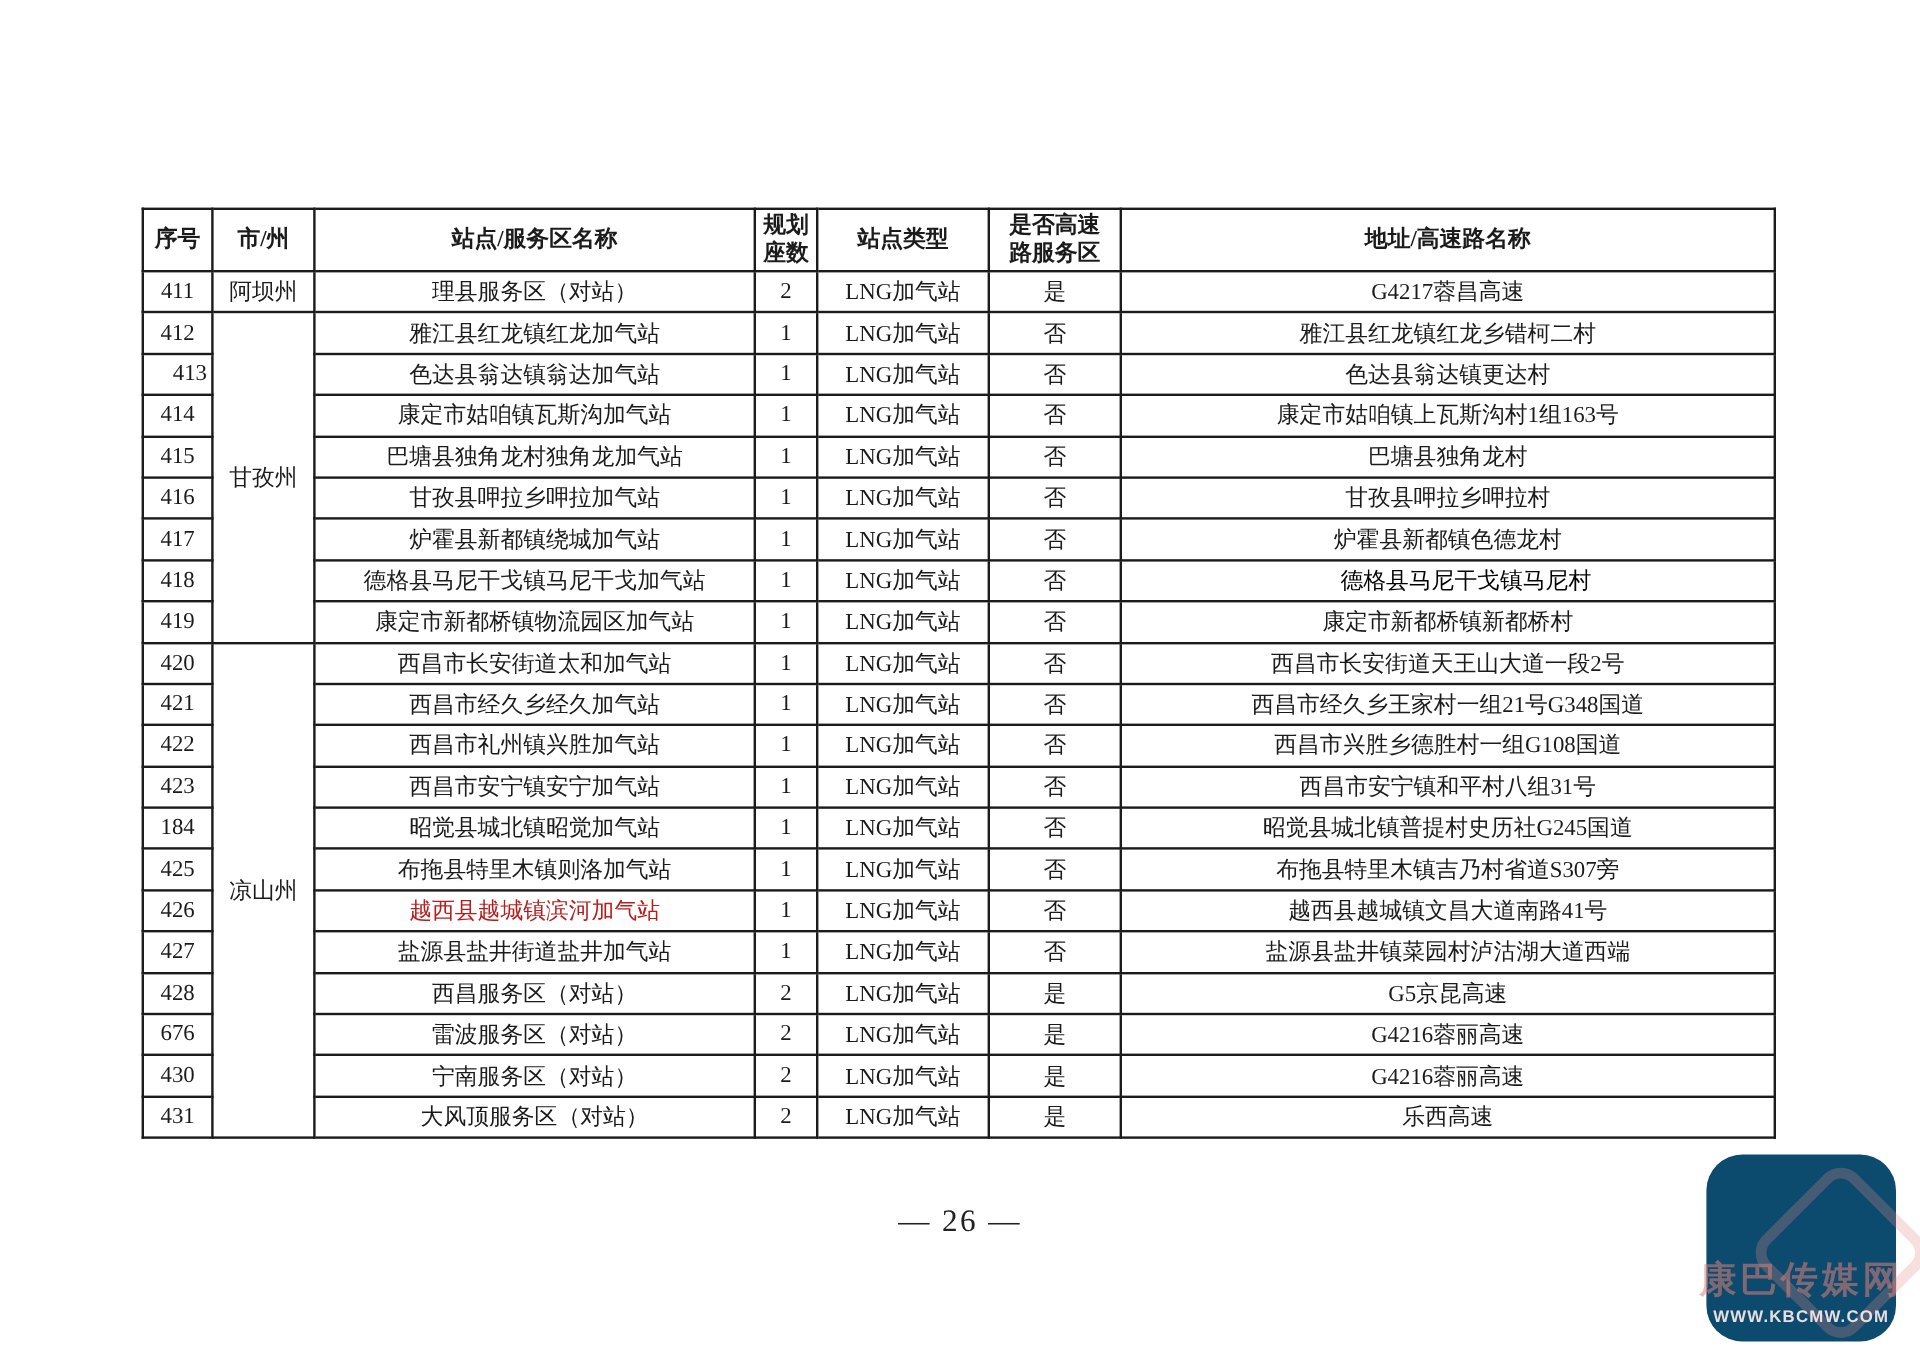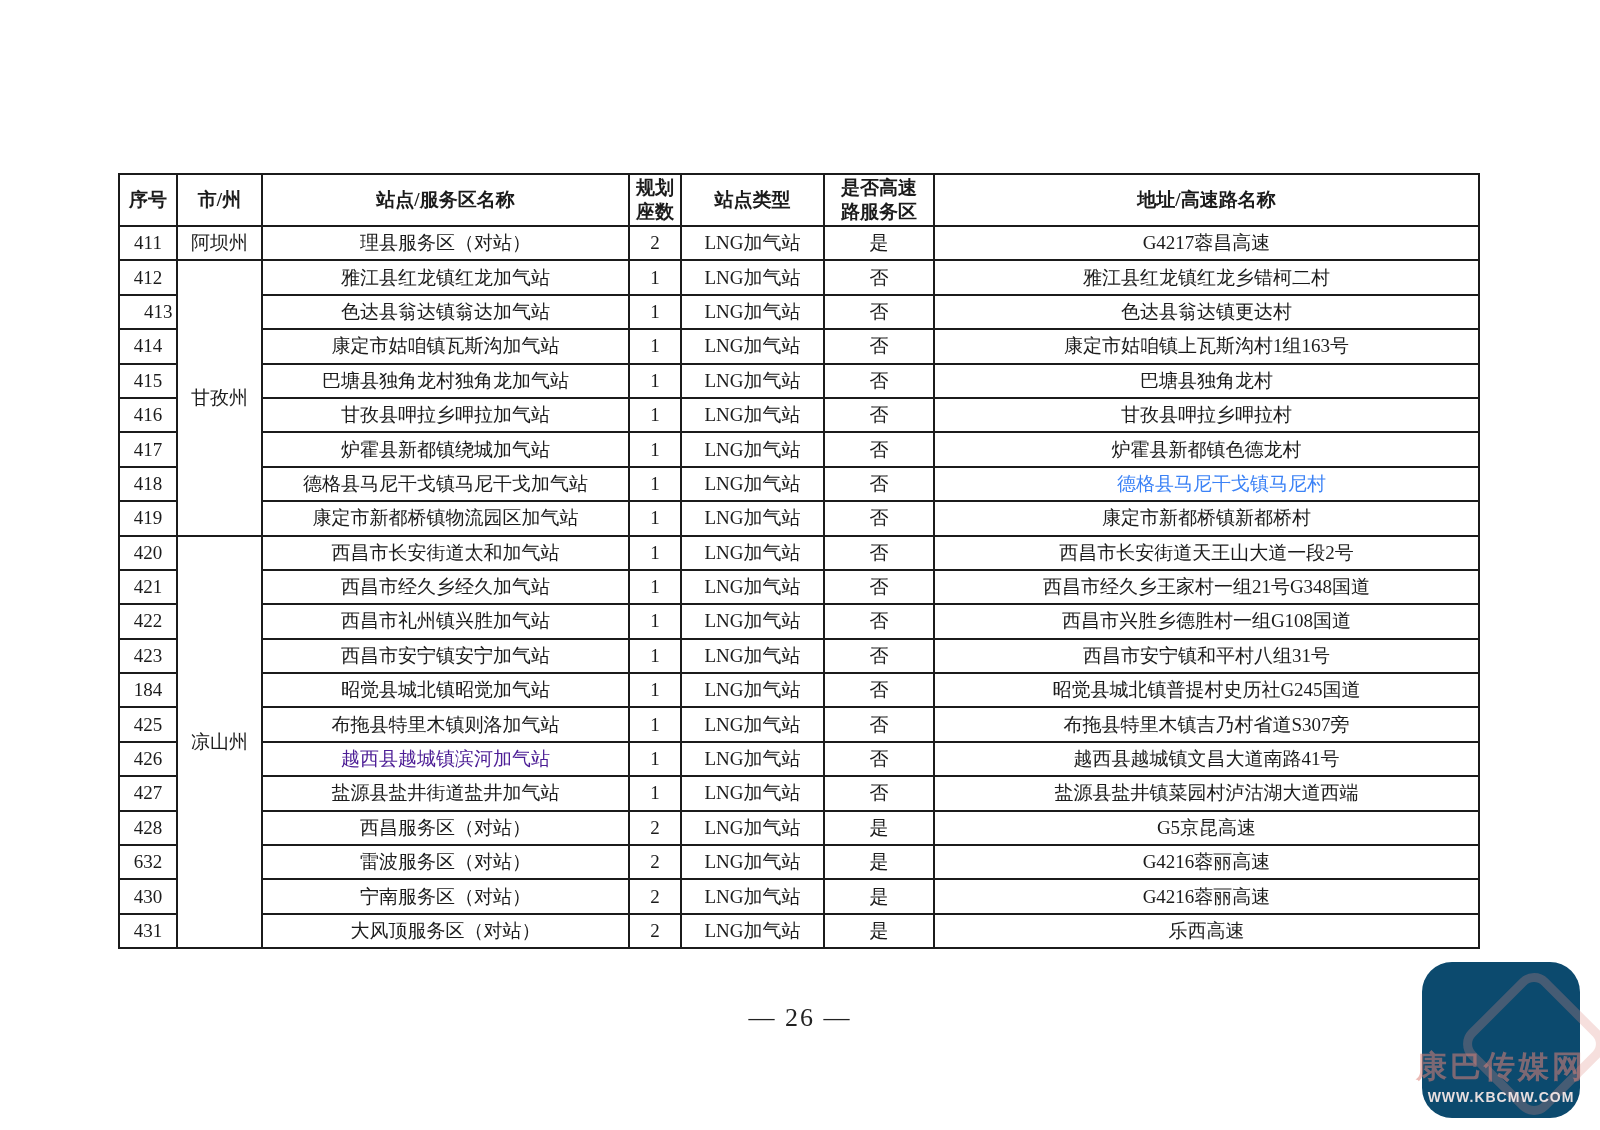--- a/index.html
+++ b/index.html
@@ -152,21 +152,21 @@
           <td style="border-color: rgb(27, 27, 27); color: rgb(27, 27, 27);">LNG加气站</td>
           <td style="border-color: rgb(27, 27, 27); color: rgb(27, 27, 27);">否</td>
           <td style="border-color: rgb(27, 27, 27); color: rgb(27, 27, 27);">炉霍县新都镇色德龙村</td>
         </tr>
         <tr>
           <td style="border-color: rgb(27, 27, 27); color: rgb(27, 27, 27);">418</td>
           <td style="border-color: rgb(27, 27, 27); color: rgb(27, 27, 27);">德格县马尼干戈镇马尼干戈加气站</td>
           <td style="border-color: rgb(27, 27, 27); color: rgb(27, 27, 27);">1</td>
           <td style="border-color: rgb(27, 27, 27); color: rgb(27, 27, 27);">LNG加气站</td>
           <td style="border-color: rgb(27, 27, 27); color: rgb(27, 27, 27);">否</td>
-          <td style="border-color: rgb(27, 27, 27); color: #3b82f6; padding-left: 34px;">德格县马尼干戈镇马尼村</td>
+          <td style="border-color: rgb(27, 27, 27); color: #000000; padding-left: 34px;">德格县马尼干戈镇马尼村</td>
         </tr>
         <tr>
           <td style="border-color: rgb(27, 27, 27); color: rgb(27, 27, 27);">419</td>
           <td style="border-color: rgb(27, 27, 27); color: rgb(27, 27, 27);">康定市新都桥镇物流园区加气站</td>
           <td style="border-color: rgb(27, 27, 27); color: rgb(27, 27, 27);">1</td>
           <td style="border-color: rgb(27, 27, 27); color: rgb(27, 27, 27);">LNG加气站</td>
           <td style="border-color: rgb(27, 27, 27); color: rgb(27, 27, 27);">否</td>
           <td style="border-color: rgb(27, 27, 27); color: rgb(27, 27, 27);">康定市新都桥镇新都桥村</td>
         </tr>
         <tr>
@@ -213,21 +213,21 @@
         <tr>
           <td style="border-color: rgb(27, 27, 27); color: rgb(27, 27, 27);">425</td>
           <td style="border-color: rgb(27, 27, 27); color: rgb(27, 27, 27);">布拖县特里木镇则洛加气站</td>
           <td style="border-color: rgb(27, 27, 27); color: rgb(27, 27, 27);">1</td>
           <td style="border-color: rgb(27, 27, 27); color: rgb(27, 27, 27);">LNG加气站</td>
           <td style="border-color: rgb(27, 27, 27); color: rgb(27, 27, 27);">否</td>
           <td style="border-color: rgb(27, 27, 27); color: rgb(27, 27, 27);">布拖县特里木镇吉乃村省道S307旁</td>
         </tr>
         <tr>
           <td style="border-color: rgb(27, 27, 27); color: rgb(27, 27, 27);">426</td>
-          <td style="border-color: rgb(27, 27, 27); color: #4c1d95;">越西县越城镇滨河加气站</td>
+          <td style="border-color: rgb(27, 27, 27); color: #b91c1c;">越西县越城镇滨河加气站</td>
           <td style="border-color: rgb(27, 27, 27); color: rgb(27, 27, 27);">1</td>
           <td style="border-color: rgb(27, 27, 27); color: rgb(27, 27, 27);">LNG加气站</td>
           <td style="border-color: rgb(27, 27, 27); color: rgb(27, 27, 27);">否</td>
           <td style="border-color: rgb(27, 27, 27); color: rgb(27, 27, 27);">越西县越城镇文昌大道南路41号</td>
         </tr>
         <tr>
           <td style="border-color: rgb(27, 27, 27); color: rgb(27, 27, 27);">427</td>
           <td style="border-color: rgb(27, 27, 27); color: rgb(27, 27, 27);">盐源县盐井街道盐井加气站</td>
           <td style="border-color: rgb(27, 27, 27); color: rgb(27, 27, 27);">1</td>
           <td style="border-color: rgb(27, 27, 27); color: rgb(27, 27, 27);">LNG加气站</td>
@@ -236,21 +236,21 @@
         </tr>
         <tr>
           <td style="border-color: rgb(27, 27, 27); color: rgb(27, 27, 27);">428</td>
           <td style="border-color: rgb(27, 27, 27); color: rgb(27, 27, 27);">西昌服务区（对站）</td>
           <td style="border-color: rgb(27, 27, 27); color: rgb(27, 27, 27);">2</td>
           <td style="border-color: rgb(27, 27, 27); color: rgb(27, 27, 27);">LNG加气站</td>
           <td style="border-color: rgb(27, 27, 27); color: rgb(27, 27, 27);">是</td>
           <td style="border-color: rgb(27, 27, 27); color: rgb(27, 27, 27);">G5京昆高速</td>
         </tr>
         <tr>
-          <td style="border-color: rgb(27, 27, 27); color: rgb(27, 27, 27);">632</td>
+          <td style="border-color: rgb(27, 27, 27); color: rgb(27, 27, 27);">676</td>
           <td style="border-color: rgb(27, 27, 27); color: rgb(27, 27, 27);">雷波服务区（对站）</td>
           <td style="border-color: rgb(27, 27, 27); color: rgb(27, 27, 27);">2</td>
           <td style="border-color: rgb(27, 27, 27); color: rgb(27, 27, 27);">LNG加气站</td>
           <td style="border-color: rgb(27, 27, 27); color: rgb(27, 27, 27);">是</td>
           <td style="border-color: rgb(27, 27, 27); color: rgb(27, 27, 27);">G4216蓉丽高速</td>
         </tr>
         <tr>
           <td style="border-color: rgb(27, 27, 27); color: rgb(27, 27, 27);">430</td>
           <td style="border-color: rgb(27, 27, 27); color: rgb(27, 27, 27);">宁南服务区（对站）</td>
           <td style="border-color: rgb(27, 27, 27); color: rgb(27, 27, 27);">2</td>

